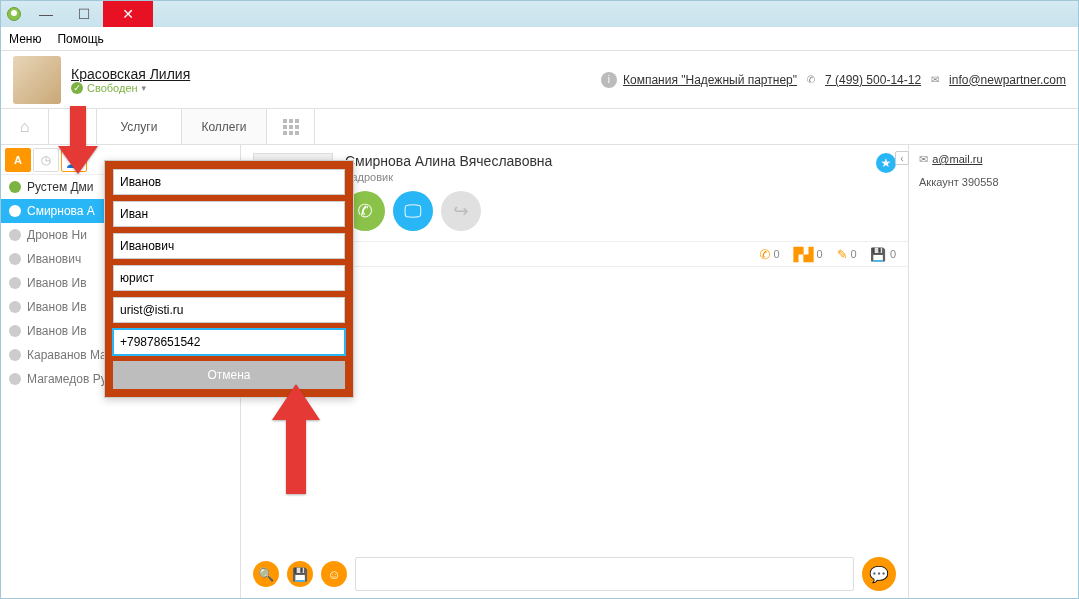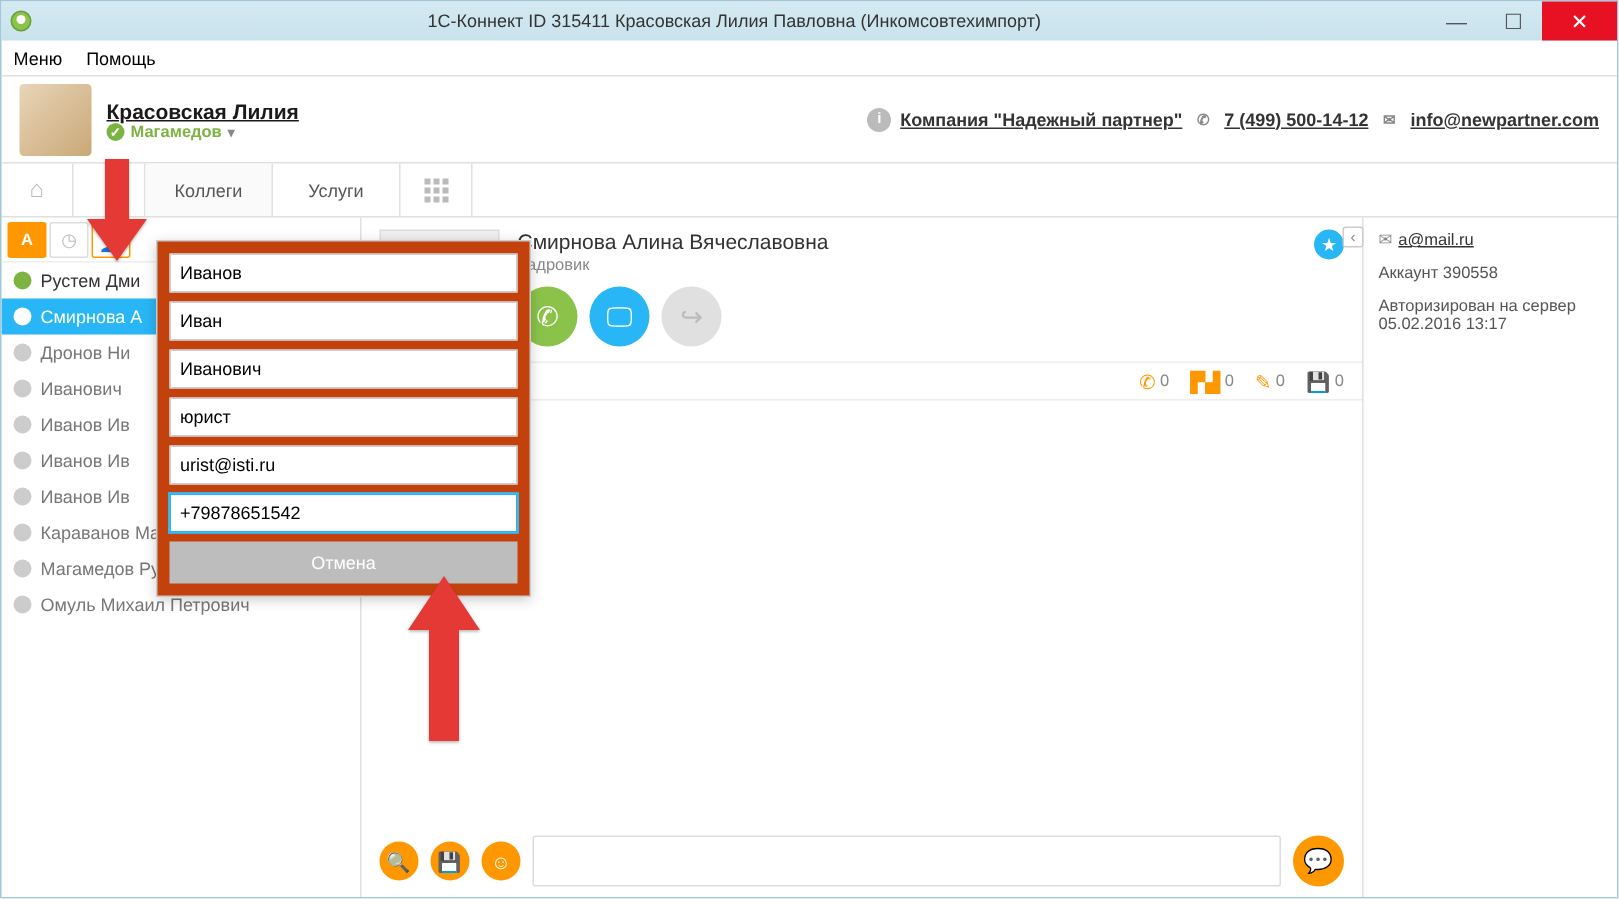--- a/index.html
+++ b/index.html
@@ -7,21 +7,21 @@
   .window { width: 1079px; height: 599px; background: #fff; border: 1px solid #a0c8d8; display: flex; flex-direction: column; }
   .titlebar { height: 26px; background: linear-gradient(#d5eaf2,#c8e2ed); display: flex; align-items: center; font-size: 12px; color: #333; position: relative; }
   .titlebar-icon { width: 14px; height: 14px; border-radius: 50%; background: #8bc34a; border:1px solid #689f38; margin: 0 6px; position: relative;}
   .titlebar-icon:after{content:'';position:absolute;left:3px;top:2px;width:6px;height:6px;border-radius:50%;background:#fff;}
   .titlebar-title { flex: 1; text-align: center; }
   .titlebar-btns { display: flex; height: 100%; }
   .tb-btn { width: 38px; display:flex; align-items:center; justify-content:center; font-size:14px; color:#555; cursor:pointer;}
   .tb-close { background:#e81123; color:#fff; width:50px;}
   .menubar { height: 24px; display:flex; align-items:center; padding:0 8px; font-size:12px; border-bottom:1px solid #e0e0e0;}
   .menubar span { margin-right:16px; cursor:pointer;}
-  .userbar { height:58px; display:flex; align-items:center; padding:4px 12px; border-bottom:1px solid #e0e0e0;font-weight:bold;}
+  .userbar { height:58px; display:flex; align-items:center; padding:4px 12px; border-bottom:1px solid #e0e0e0;}
   .avatar-lg { width:48px; height:48px; border-radius:3px; background: linear-gradient(135deg,#e8d5b8,#c9a876); margin-right:10px;}
   .userinfo { display:flex; flex-direction:column;}
   .username { color:#1a1a1a; text-decoration:underline; font-size:14px;}
   .status { display:flex; align-items:center; font-size:11px; color:#7cb342;}
   .status-dot { width:12px;height:12px;border-radius:50%;background:#7cb342;margin-right:4px;display:inline-flex;align-items:center;justify-content:center;color:#fff;font-size:9px;}
   .status-dot:before{content:'✓';}
   .dd-arrow{font-size:9px;color:#888;margin-left:4px;}
   .spacer { flex:1; }
   .companybar { display:flex;align-items:center;font-size:12px;color:#555;gap:6px;}
   .companybar .ico{width:16px;height:16px;border-radius:50%;background:#bbb;display:inline-flex;align-items:center;justify-content:center;color:#fff;font-size:10px;}
@@ -89,61 +89,60 @@
   
   .red-arrow{position:absolute;z-index:100;}
   .arrow-svg{filter:drop-shadow(0 1px 1px rgba(0,0,0,0.3));}
 </style>
 </head>
 <body>
 
 <div class="window">
   <div class="titlebar">
     <span class="titlebar-icon"></span>
-    <span class="titlebar-title">1С-Коннект ID 315411 Красовская Лилия Павловна (Инкомсовтехимпорт)</span>
     <div class="titlebar-btns">
       <div class="tb-btn">—</div>
       <div class="tb-btn">☐</div>
       <div class="tb-btn tb-close">✕</div>
     </div>
   </div>
 
   <div class="menubar">
     <span>Меню</span>
     <span>Помощь</span>
   </div>
 
   <div class="userbar">
     <div class="avatar-lg"></div>
     <div class="userinfo">
       <span class="username">Красовская Лилия</span>
       <span class="status">
         <span class="status-dot"></span>
-        <span>Магамедов</span>
+        <span>Свободен</span>
         <span class="dd-arrow">▾</span>
       </span>
     </div>
     <div class="spacer"></div>
     <div class="companybar">
       <span class="ico">i</span>
       <span class="lnk">Компания "Надежный партнер"</span>
       <span class="ico" style="background:none;color:#888">✆</span>
       <span class="lnk">7 (499) 500-14-12</span>
       <span class="ico" style="background:none;color:#888">✉</span>
       <span class="lnk">info@newpartner.com</span>
     </div>
   </div>
 
   <div class="tabs">
     <div class="tab home">
         <span class="home-ico">⌂</span>
       </div>
     <div class="tab arrow"></div>
+    <div class="tab">Услуги</div>
     <div class="tab active">Коллеги</div>
-    <div class="tab">Услуги</div>
     <div class="tab grid">
         <div class="grid-ico">
           <div></div>
           <div></div>
           <div></div>
           <div></div>
           <div></div>
           <div></div>
           <div></div>
           <div></div>
@@ -192,24 +191,20 @@
             <span class="dot"></span>
             <span>Иванов Ив</span>
           </div>
           <div class="list-item">
             <span class="dot"></span>
             <span>Караванов Марат Альбертович</span>
           </div>
           <div class="list-item">
             <span class="dot"></span>
             <span>Магамедов Рустем Рафикович</span>
-          </div>
-          <div class="list-item">
-            <span class="dot"></span>
-            <span>Омуль Михаил Петрович</span>
           </div>
         </div>
     </div>
 
     <div class="main">
       <div class="convo-head">
         <div class="photo"></div>
         <div class="convo-info">
           <div class="convo-name">Смирнова Алина Вячеславовна</div>
           <div class="convo-role">Кадровик</div>
@@ -263,24 +258,20 @@
         <div class="comp-send">
             <span>💬</span>
           </div>
       </div>
     </div>
 
     <div class="rightpanel rp-wrap">
       <div class="rp-expand">‹</div>
       <div class="rp-row"><span class="rp-ico">✉</span><span class="rp-email">a@mail.ru</span></div>
       <div class="rp-row">Аккаунт 390558</div>
-      <div class="rp-row">
-        <div>Авторизирован на сервер</div>
-        <div>05.02.2016 13:17</div>
-      </div>
     </div>
   </div>
 </div>
 
 <div class="popup">
   <input value="Иванов" style="">
   <input value="Иван" style="">
   <input value="Иванович" style="">
   <input value="юрист" style="">
   <input value="urist@isti.ru" style="">

